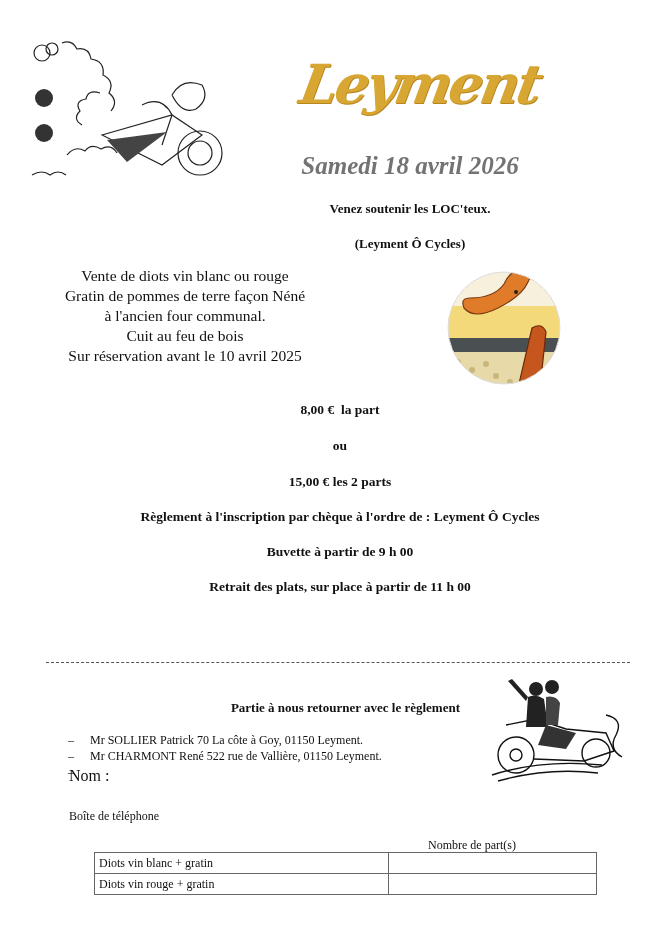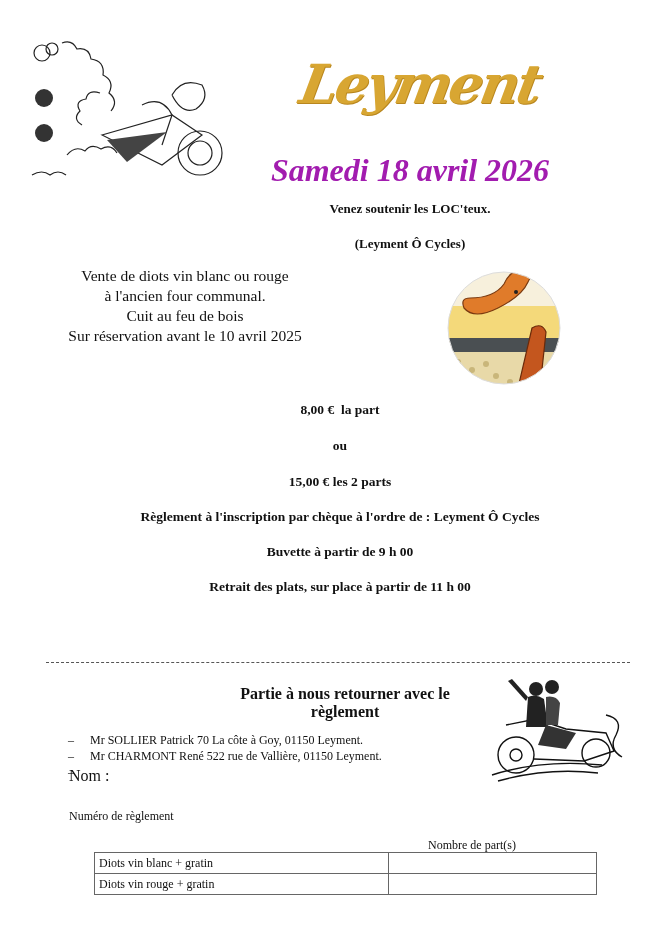--- a/index.html
+++ b/index.html
@@ -7,37 +7,37 @@
          font-family: "Liberation Serif", serif; color: #111; }
   .abs { position: absolute; }
   .center { text-align: center; }
   .bold { font-weight: bold; }
 
   #title { left: 300px; top: 52px; width: 240px; text-align: center;
            font-family: "DejaVu Serif", serif; font-style: italic; font-weight: bold;
            font-size: 54px; letter-spacing: -3px; transform: skewX(-10deg);
            color: #d8a632; text-shadow: 1px 1px 0 #b8861e; }
   #date { left: 260px; top: 152px; width: 300px; text-align: center;
-          font-size: 32px; font-weight: bold; font-style: italic; color: #a21caf; }
+          font-size: 25px; font-weight: bold; font-style: italic; color: #737373; }
   #support { left: 260px; top: 201px; width: 300px; font-size: 13px; }
   #assoc { left: 260px; top: 236px; width: 300px; font-size: 13px; }
 
   #menu { left: 30px; top: 266px; width: 310px; font-size: 15.5px; line-height: 20px; }
 
   .mid { left: 40px; width: 600px; font-size: 13.5px; }
   #price1 { top: 402px; }
   #or { top: 438px; }
   #price2 { top: 474px; }
   #payment { top: 509px; }
   #bar { top: 544px; }
   #pickup { top: 579px; }
 
   #separator { left: 46px; top: 662px; width: 584px; border-top: 1px dashed #555; height: 0; }
 
-  #return-title { left: 230px; top: 685px; width: 230px; font-size: 16px; text-align: center; }
+  #return-title { left: 230px; top: 700px; width: 230px; font-size: 13px; text-align: right; }
   #addresses { left: 68px; top: 732px; width: 420px; font-size: 12px; line-height: 16px; margin: 0; padding: 0; list-style: none; }
   #addresses li { position: relative; padding-left: 22px; }
   #addresses li .dash { position: absolute; left: 0; }
 
   #name-label { left: 69px; top: 767px; font-size: 16px; }
   #phone-label { left: 69px; top: 809px; font-size: 12px; }
 
   #parts-header { left: 428px; top: 838px; font-size: 12px; }
   #order-table { left: 94px; top: 852px; width: 503px; border-collapse: collapse; font-size: 12px; }
   #order-table td { border: 1px solid #666; height: 20px; padding: 0 4px; }
@@ -71,20 +71,21 @@
     </g>
 </svg>
 
 <div id="title" class="abs">Leyment</div>
 <div id="date" class="abs">Samedi 18 avril 2026</div>
 <div id="support" class="abs center bold">Venez soutenir les LOC'teux.</div>
 <div id="assoc" class="abs center bold">(Leyment Ô Cycles)</div>
 
 <div id="menu" class="abs center">
   <div>Vente de diots vin blanc ou rouge</div>
+  <div>Gratin de pommes de terre façon Néné</div>
   <div>à l'ancien four communal.</div>
   <div>Cuit au feu de bois</div>
   <div>Sur réservation avant le 10 avril 2025</div>
 </div>
 
 <svg class="illus" style="left:446px;top:266px" width="116" height="124" viewBox="0 0 116 124">
   <defs>
       <clipPath id="c">
         <circle cx="58" cy="62" r="56"></circle>
       </clipPath>
@@ -140,21 +141,21 @@
     <circle cx="50" cy="14" r="7"></circle>
       <circle cx="66" cy="12" r="7"></circle>
     <path d="M42 22 q8 -4 16 2 l4 28 l-22 0 z"></path>
     <path d="M60 22 q10 -2 14 6 l-2 22 l-12 0 z" fill="#444"></path>
     <path d="M40 26 l-18 -20 l4 -2 l16 18 z"></path>
     <path d="M60 50 l30 8 l-10 16 l-28 -4 z" fill="#333"></path>
   </g>
 </svg>
 
 <div id="name-label" class="abs">Nom :</div>
-<div id="phone-label" class="abs">Numéro de règlement</div>
+<div id="phone-label" class="abs">Boîte de téléphone</div>
 
 <div id="parts-header" class="abs">Nombre de part(s)</div>
 <table id="order-table" class="abs">
   <tbody>
       <tr>
     <td class="lbl">Diots vin blanc + gratin</td>
     <td></td>
   </tr>
   <tr>
     <td class="lbl">Diots vin rouge + gratin</td>

